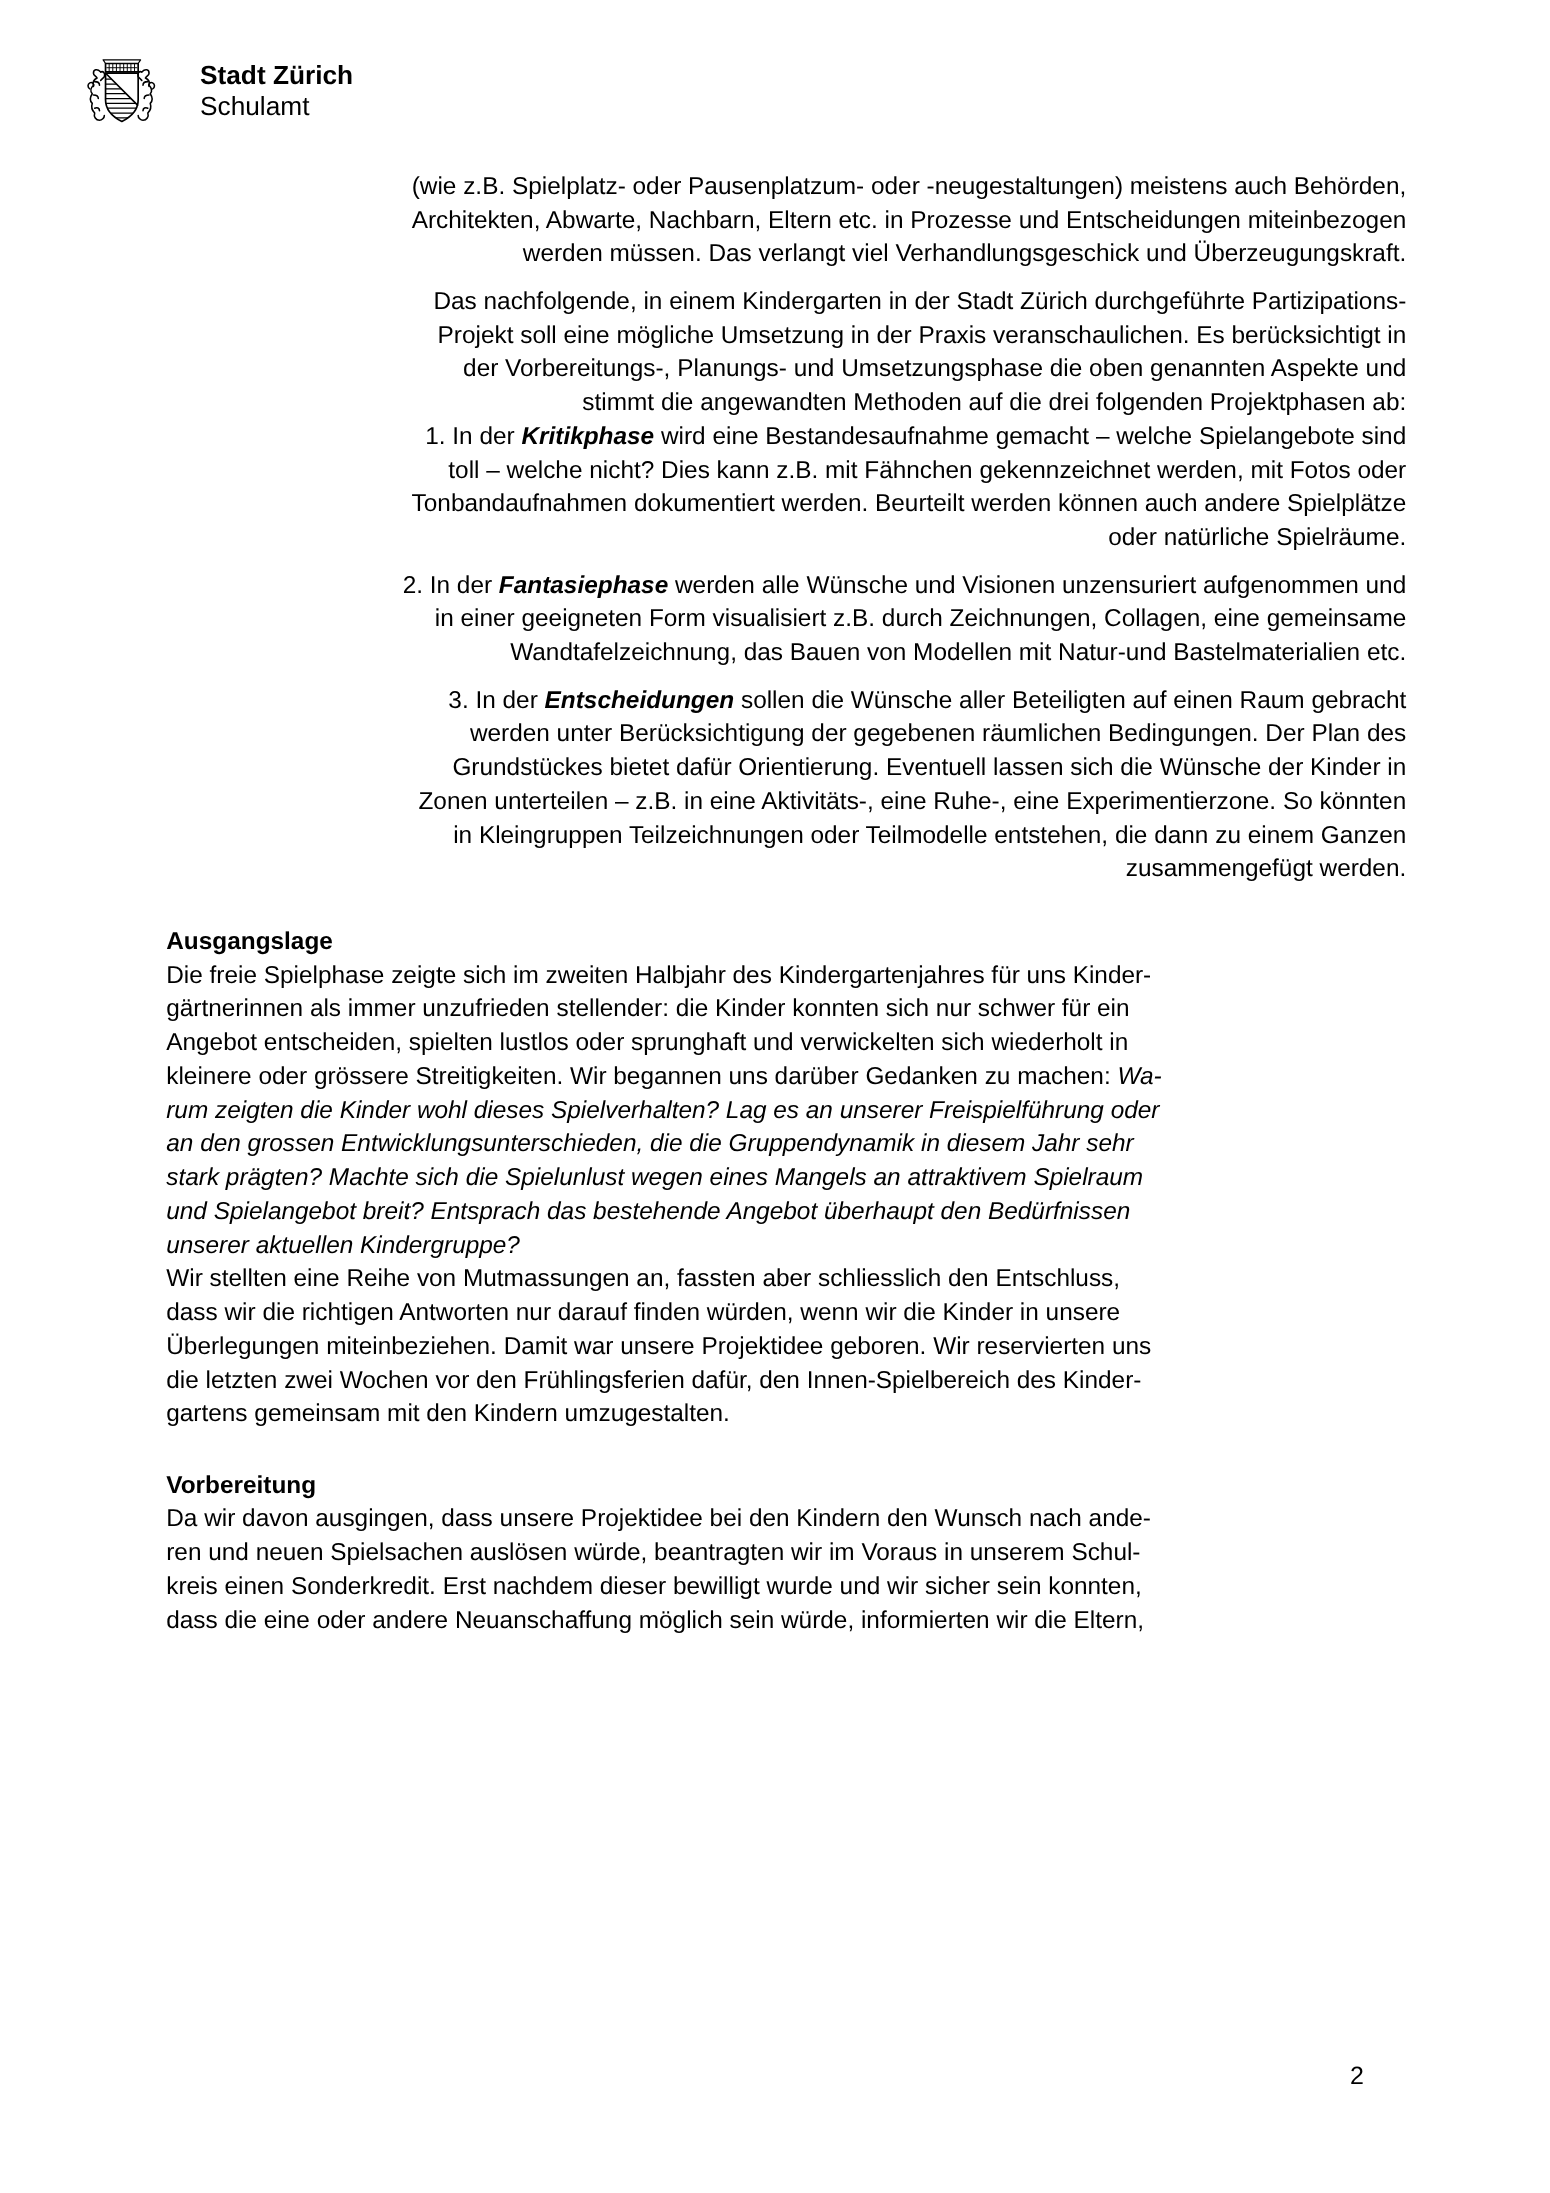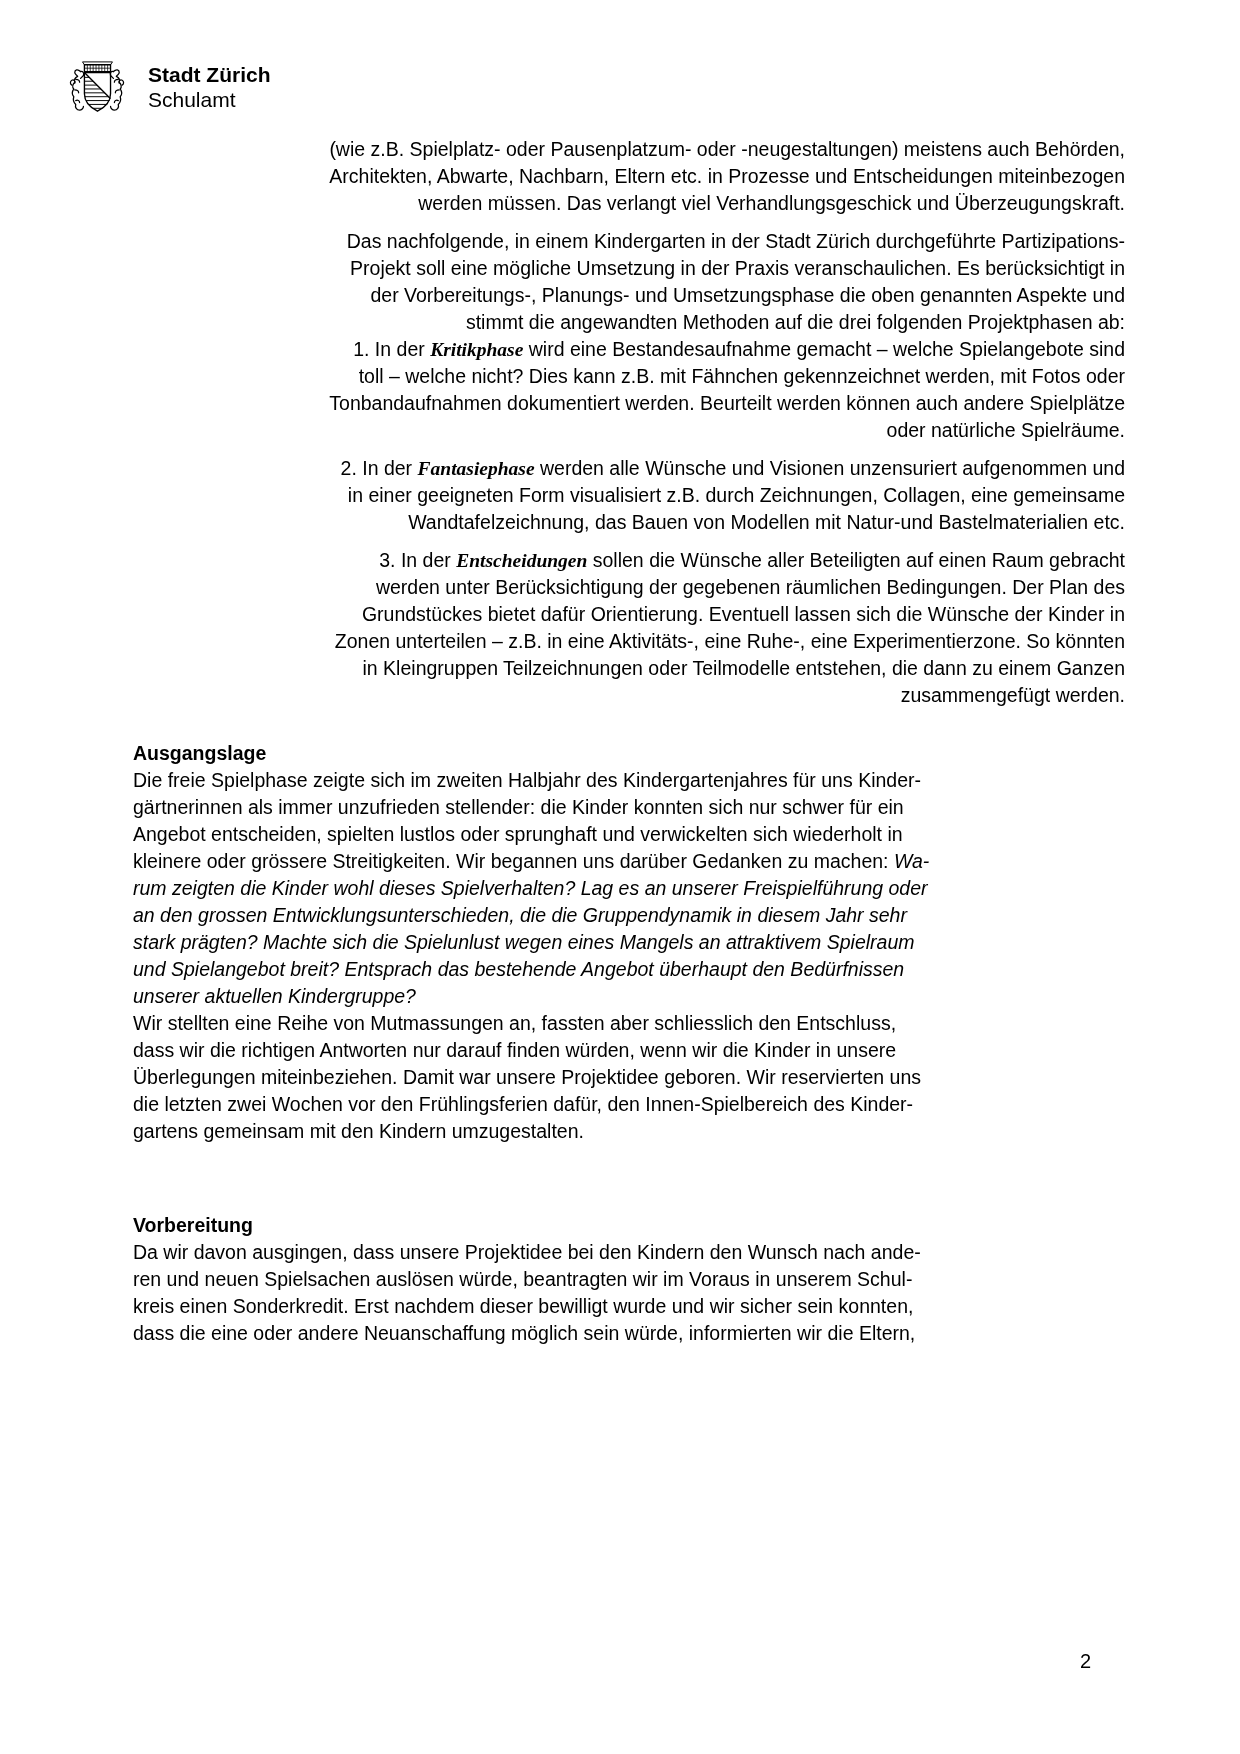--- a/index.html
+++ b/index.html
@@ -13,23 +13,24 @@
     height: 1754px;
     background: #ffffff;
     font-family: "Liberation Sans", "DejaVu Sans", sans-serif;
     color: #000000;
     overflow: hidden;
   }
   
   .doc-header {
     position: absolute;
     left: 68px;
-    top: 58px;
+    top: 44px;
     display: flex;
     align-items: flex-start;
+    gap: 12px;
   }
   .logo {
     width: 58px;
     height: 60px;
     flex: 0 0 auto;
   }
   .header-text {
     margin-left: 22px;
     padding-top: 4px;
     line-height: 25px;
@@ -56,26 +57,26 @@
     margin: 205px 0 0 0;
     font-size: 20px;
     font-weight: bold;
     white-space: pre-line;
   }
   .section-block {
     margin: 31px 0 0 0;
     white-space: pre-line;
   }
   .section-block.vorbereitung {
-    margin-top: 67px;
+    margin-top: 30px;
   }
   .run-n { font-weight: normal; font-style: normal; }
   .run-b { font-weight: bold; }
   .run-i { font-style: italic; }
-  .run-bi { font-weight: bold; font-style: italic; font-family: Liberation Serif, serif; }
+  .run-bi { font-weight: bold; font-style: italic; }
 
   .page-number {
     position: absolute;
     left: 1080px;
     top: 1650px;
     font-size: 20px;
   }
 </style>
 </head>
 <body>

